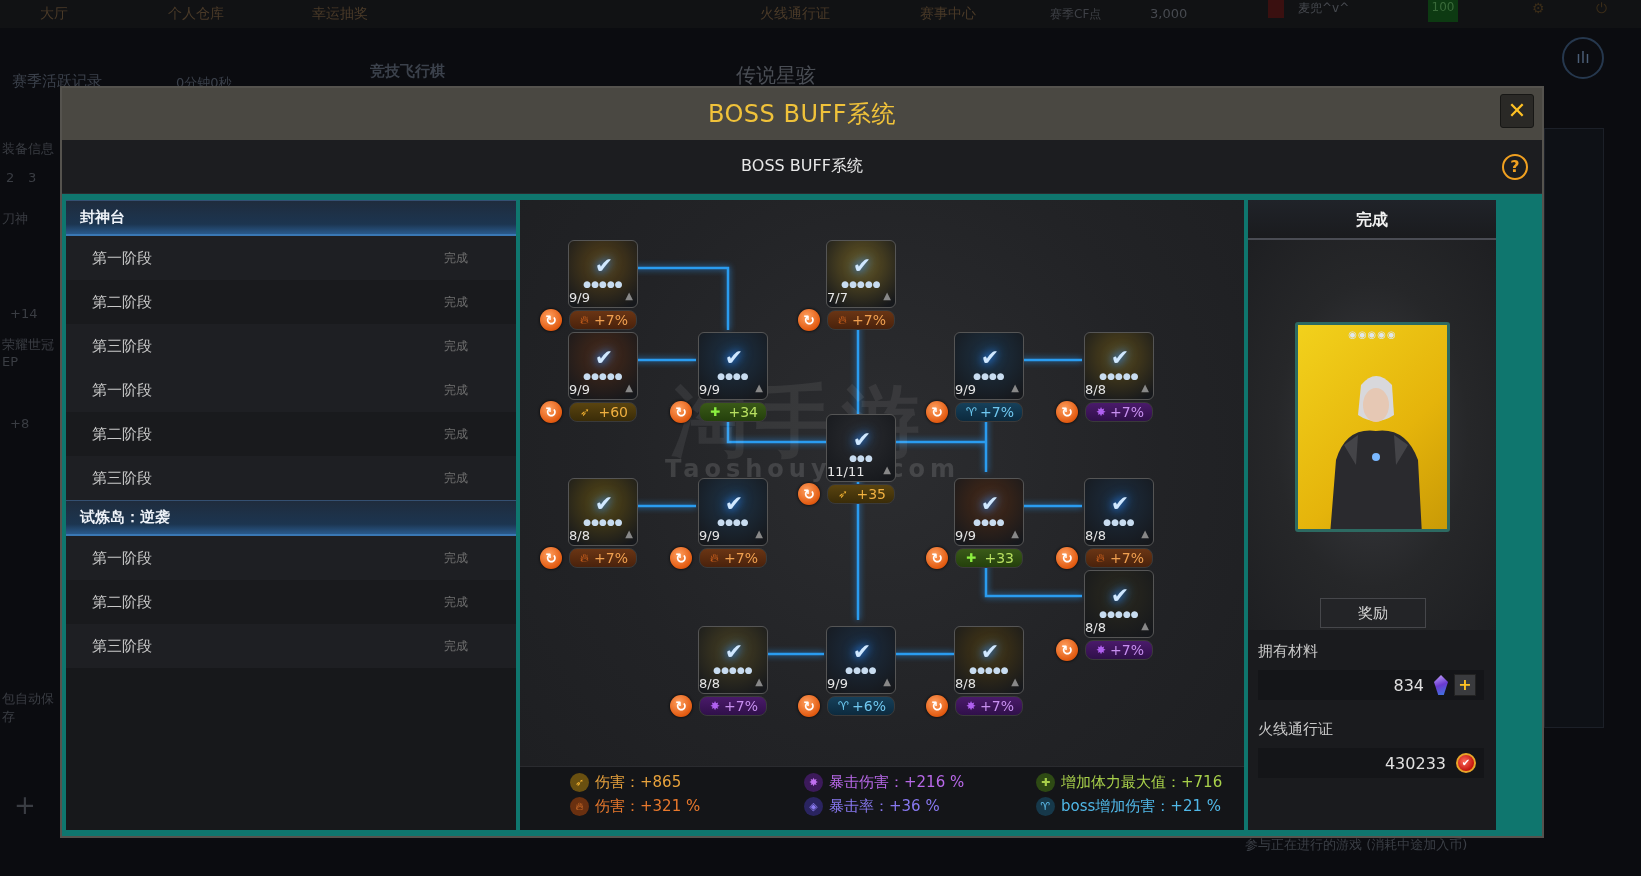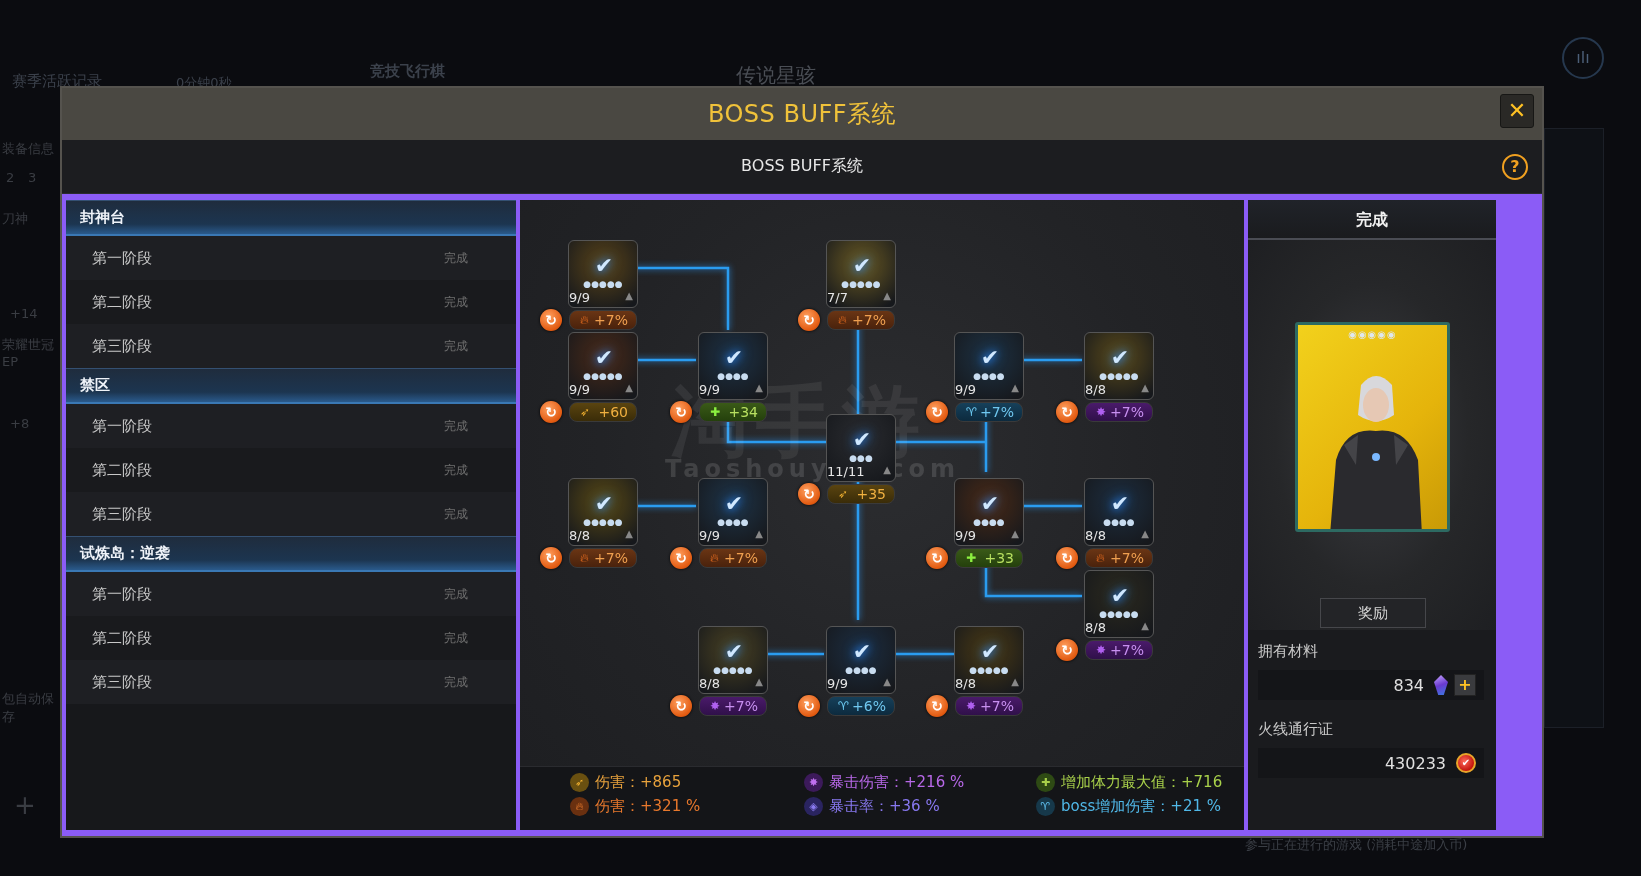--- a/index.html
+++ b/index.html
@@ -8,21 +8,21 @@
 .bgtop{position:absolute;left:0;top:0;width:1641px;height:28px;background:#111214;display:flex;align-items:center;font-size:14px;color:#4a3a28}
 .bgtop span{position:absolute}
 .bgtab2{position:absolute;top:26px;left:0;height:26px;width:310px;display:flex;font-size:14px;color:#54585e}
 .bgtab2 div{padding:3px 20px}
 .bgleft{position:absolute;left:0;top:130px;width:62px;height:710px;font-size:13px;color:#3a3d43}
 .bgleft div{position:absolute;left:2px}
 .bgright{position:absolute;left:1544px;top:128px;width:60px;height:600px;background:#0e1116;border:1px solid #1c2028}
 .bghint{position:absolute;left:1245px;top:836px;font-size:13px;color:#3b3f46}
 .dot-icon{position:absolute;left:1562px;top:37px;width:42px;height:42px;border-radius:50%;border:2px solid #26384e;color:#4c5f78;text-align:center;line-height:38px;font-size:16px}
 
-.modal{position:absolute;left:60px;top:86px;width:1484px;height:752px;background:#8b5cf6;border:2px solid #55534e}
+.modal{position:absolute;left:60px;top:86px;width:1484px;height:752px;background:#0f766e;border:2px solid #55534e}
 .mhead{height:52px;background:#4a4842;display:flex;align-items:center;justify-content:center;position:relative}
 .mtitle{color:#f0c23a;font-size:24px;letter-spacing:0.5px}
 .closebtn{position:absolute;right:8px;top:6px;width:34px;height:34px;background:#2a2926;border:1px solid #171715;border-radius:3px;color:#ffc224;font-weight:bold;font-size:22px;text-align:center;line-height:32px;cursor:pointer}
 .subhead{height:54px;background:#1c1d20;display:flex;align-items:center;justify-content:center;position:relative;border-bottom:1px solid #2a2b2f}
 .subtitle{color:#e8e8e8;font-size:16px}
 .helpbtn{position:absolute;right:14px;top:14px;width:26px;height:26px;border:2px solid #f0a020;border-radius:50%;color:#f0a020;font-size:16px;text-align:center;line-height:22px;font-weight:bold;cursor:pointer}
 
 .leftpanel{position:absolute;left:4px;top:112px;width:450px;height:630px;background:#17181b}
 .cat{height:36px;background:linear-gradient(180deg,#1f2c3d 0%,#1c3550 70%,#2a5a8c 100%);border-top:1px solid #345072;border-bottom:2px solid #3a78b4;padding-left:14px;display:flex;align-items:center;font-size:15px;font-weight:bold;color:#eef2f8;cursor:pointer}
 .row{height:44px;display:flex;align-items:center;justify-content:space-between;padding:0 48px 0 26px;font-size:15px;color:#c8c8c8;cursor:pointer}
@@ -57,20 +57,34 @@
 .reslabel{position:absolute;left:10px;font-size:15px;color:#c8c8c8}
 .resbox{position:absolute;left:10px;width:226px;height:30px;background:#141518;display:flex;align-items:center;justify-content:flex-end;padding-right:8px;font-size:16px;color:#e0e0e0}
 .plusbtn{width:22px;height:22px;background:#3a3b3e;border:1px solid #222;color:#ffc224;font-weight:bold;text-align:center;line-height:20px;margin-left:6px;cursor:pointer}
 .gem{width:14px;height:20px;background:linear-gradient(160deg,#c9a8ff,#6a3ad0 50%,#3a7ae0);clip-path:polygon(50% 0,100% 35%,70% 100%,30% 100%,0 35%);margin-left:10px}
 .coin{width:20px;height:20px;border-radius:50%;background:radial-gradient(circle at 40% 40%,#ff6a5a,#c2150d 70%);border:2px solid #e8a52a;margin-left:10px;color:#fff;font-size:10px;text-align:center;line-height:16px}
 </style>
 </head>
 <body>
 
 <div class="bg">
+  <div class="bgtop">
+    <span style="left:40px">大厅</span>
+    <span style="left:168px">个人仓库</span>
+    <span style="left:312px">幸运抽奖</span>
+    <span style="left:760px">火线通行证</span>
+    <span style="left:920px">赛事中心</span>
+    <span style="left:1050px;top:6px;font-size:12px;color:#3e4046">赛季CF点</span>
+    <span style="left:1150px;top:6px;font-size:13px;color:#474a50">3,000</span>
+    <span style="left:1268px;top:0;width:16px;height:18px;background:#3a1010"></span>
+    <span style="left:1298px;top:0;font-size:12px;color:#474a50">麦兜^v^</span>
+    <span style="left:1428px;top:0;width:30px;height:22px;background:#0d3a12;color:#3a6a3a;font-size:12px;text-align:center">100</span>
+    <span style="left:1532px;top:0;color:#3a2c18">⚙</span>
+    <span style="left:1596px;top:0;color:#3a2c18">⏻</span>
+  </div>
   <div style="position:absolute;left:12px;top:72px;font-size:15px;color:#3b414b">赛季活跃记录</div>
   <div style="position:absolute;left:176px;top:74px;font-size:13px;color:#3b414b">0分钟0秒</div>
   <div style="position:absolute;left:370px;top:62px;font-size:15px;color:#3b414b;font-weight:bold">竞技飞行棋</div>
   <div style="position:absolute;left:736px;top:62px;font-size:20px;color:#4a4e55">传说星骇</div>
   <div class="dot-icon">ılı</div>
   <div class="bgleft">
     <div style="top:10px">装备信息</div>
     <div style="top:40px;left:6px">2</div>
     <div style="top:40px;left:28px">3</div>
     <div style="top:80px">刀神</div>
@@ -103,21 +117,20 @@
         </div>
       <div class="row">
           <span>第二阶段</span>
           <span class="st">完成</span>
         </div>
       <div class="row">
           <span>第三阶段</span>
           <span class="st">完成</span>
         </div>
     </div>
-    <div class="cat">禁区</div>
     <div>
       <div class="row">
           <span>第一阶段</span>
           <span class="st">完成</span>
         </div>
       <div class="row">
           <span>第二阶段</span>
           <span class="st">完成</span>
         </div>
       <div class="row">

